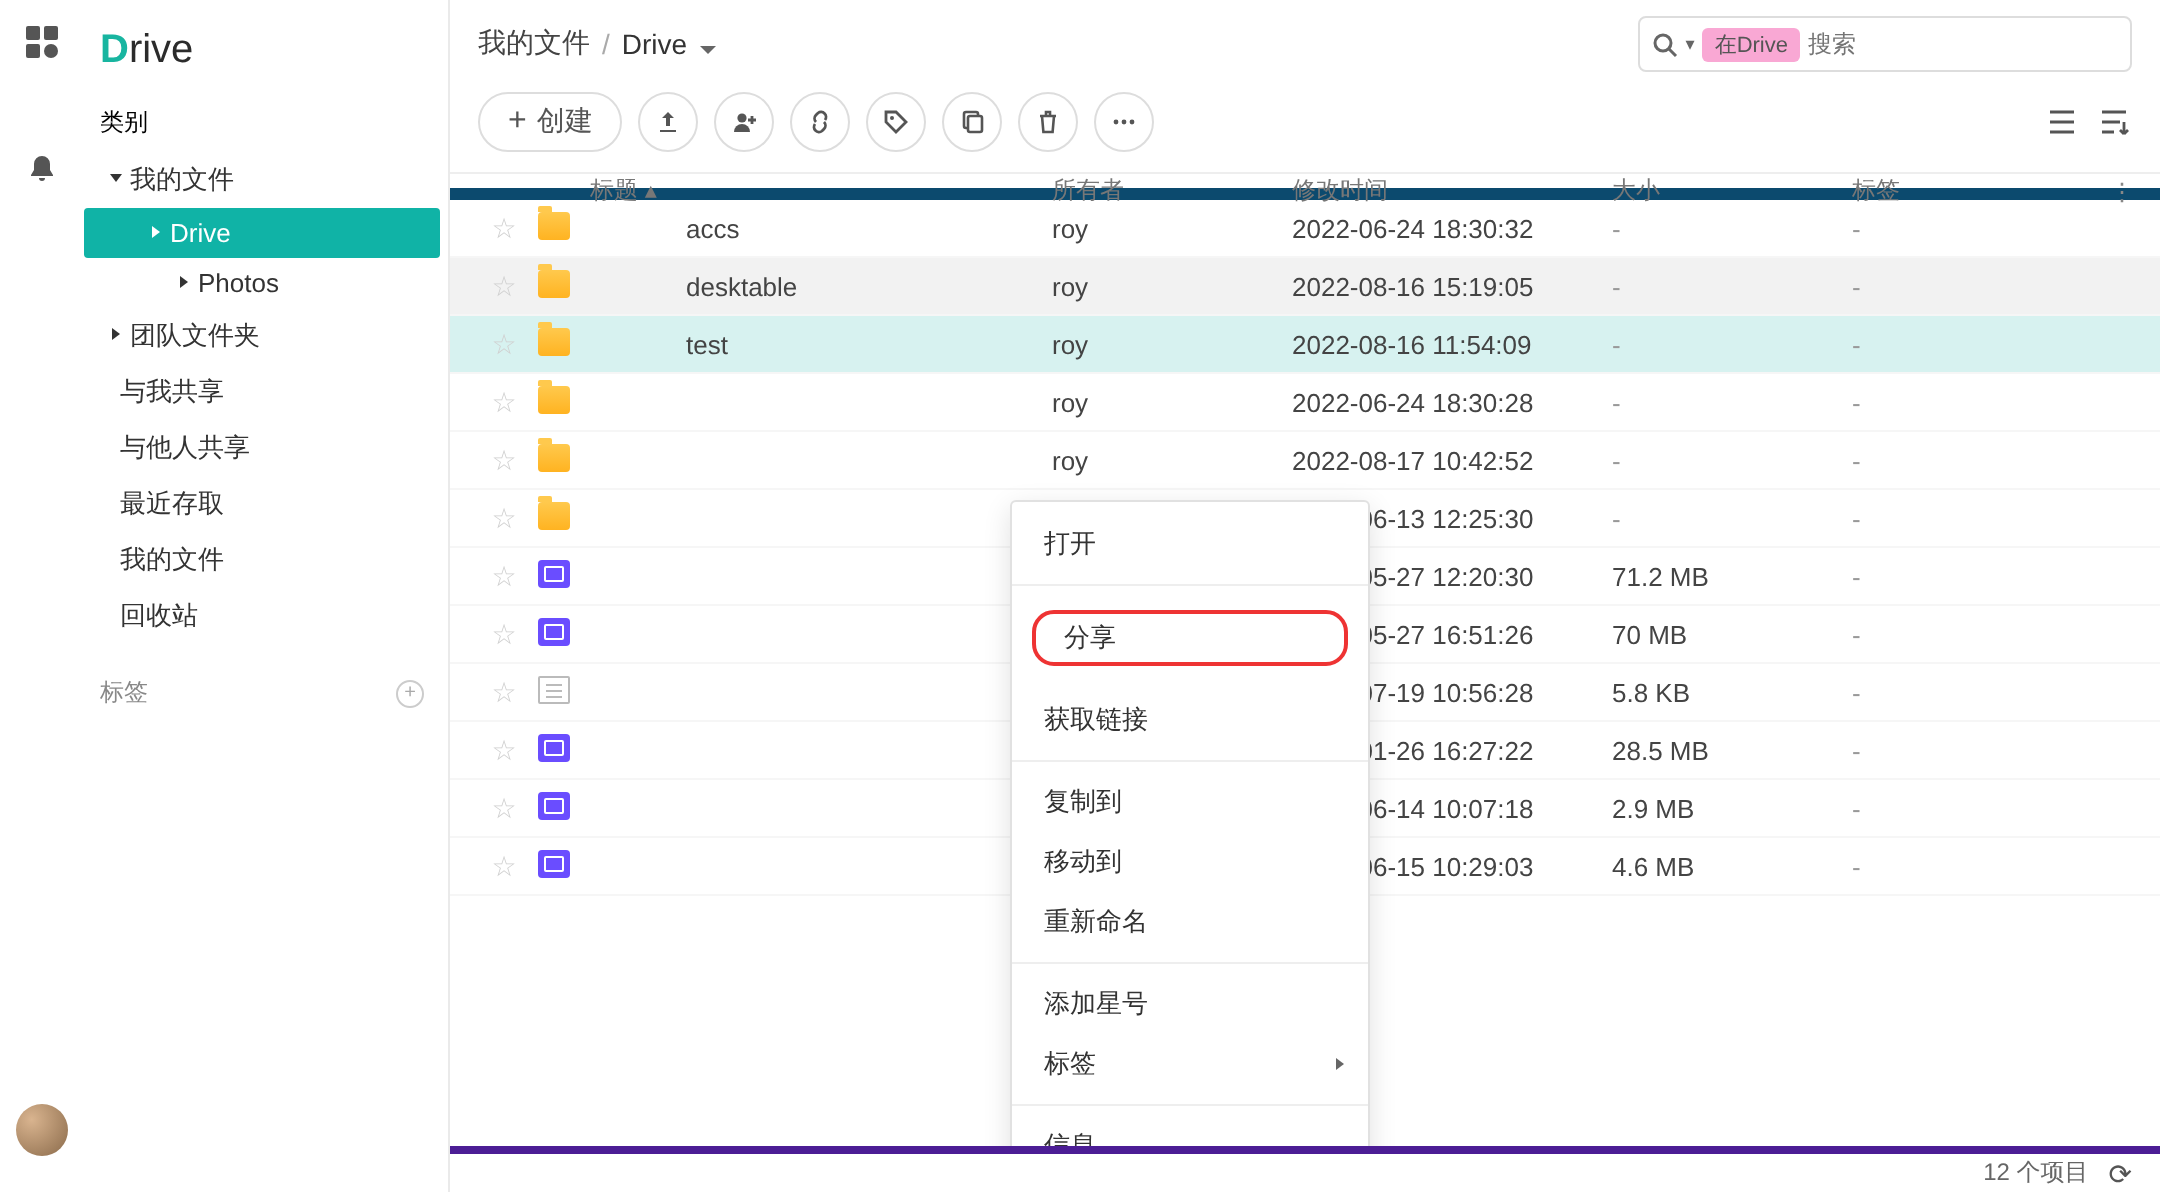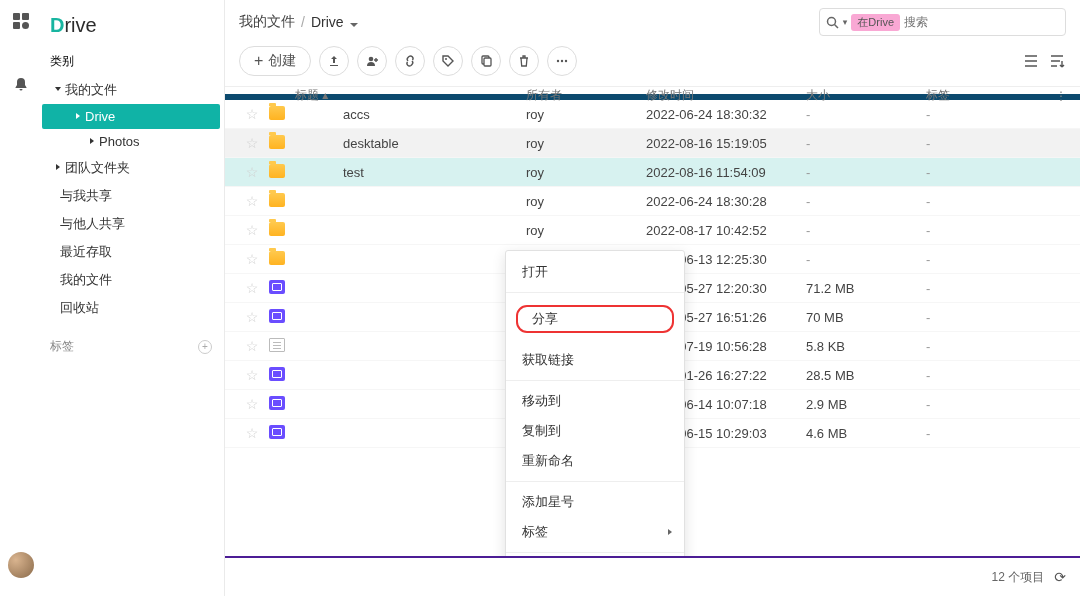--- a/index.html
+++ b/index.html
@@ -69,21 +69,21 @@
   .dash { color: #999; }
 
   
   .ctx { position: absolute; left: 280px; top: 164px; width: 180px; background: #fff; border: 1px solid #e1e1e1; box-shadow: 0 4px 14px rgba(0,0,0,0.12); border-radius: 3px; padding: 6px 0; z-index: 50; }
   .ctx-item { padding: 6px 16px; font-size: 13px; color: #333; cursor: pointer; position: relative; }
   .ctx-sep { height: 1px; background: #eee; margin: 5px 0; }
   .ctx-item.sub::after { content: ""; position: absolute; right: 12px; top: 50%; transform: translateY(-50%); width: 0; height: 0; border-left: 4px solid #666; border-top: 3px solid transparent; border-bottom: 3px solid transparent; }
   .ctx-highlight { border: 2px solid #e33; border-radius: 11px; padding: 3px 14px 3px 14px; margin: 12px 10px; }
 
   
-  .footer { height: 40px; display: flex; align-items: center; justify-content: flex-end; padding: 0 14px; gap: 10px; font-size: 12px; color: #666; border-top: 2px solid #4c1d95; }
+  .footer { height: 23px; display: flex; align-items: center; justify-content: flex-end; padding: 0 14px; gap: 10px; font-size: 12px; color: #666; border-top: 4px solid #4c1d95; }
   .refresh { cursor: pointer; font-size: 14px; color: #555; }
 
   svg { display: block; }
 </style>
 </head>
 <body>
 
 <div class="app">
 
   <div class="rail">
@@ -338,22 +338,22 @@
             <div></div>
           </div>
         </div>
 
       <div class="ctx">
         <div class="ctx-item">打开</div>
         <div class="ctx-sep"></div>
         <div class="ctx-item ctx-highlight">分享</div>
         <div class="ctx-item">获取链接</div>
         <div class="ctx-sep"></div>
+        <div class="ctx-item">复制到</div>
         <div class="ctx-item">移动到</div>
-        <div class="ctx-item">复制到</div>
         <div class="ctx-item">重新命名</div>
         <div class="ctx-sep"></div>
         <div class="ctx-item">添加星号</div>
         <div class="ctx-item sub">标签</div>
         <div class="ctx-sep"></div>
         <div class="ctx-item">信息</div>
 
       </div>
     </div>
 

